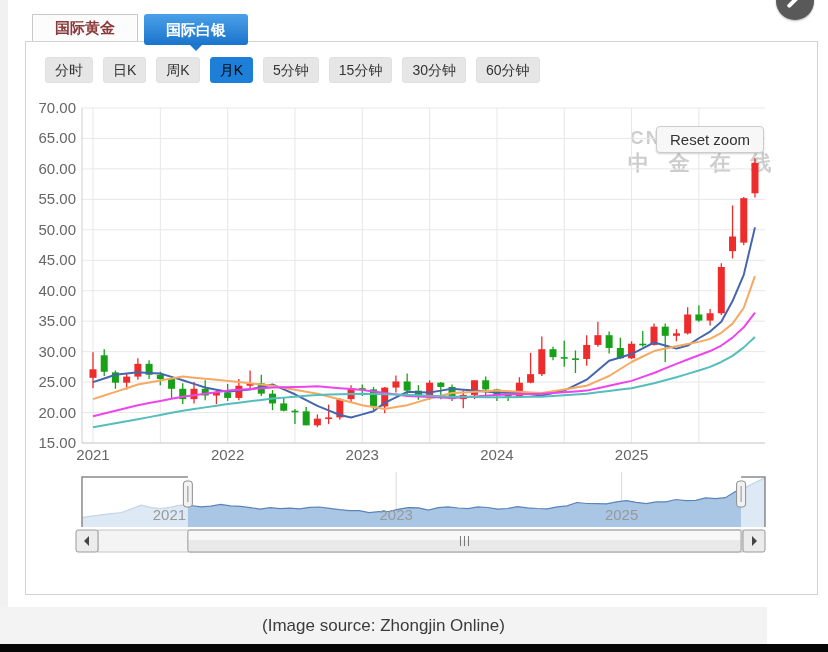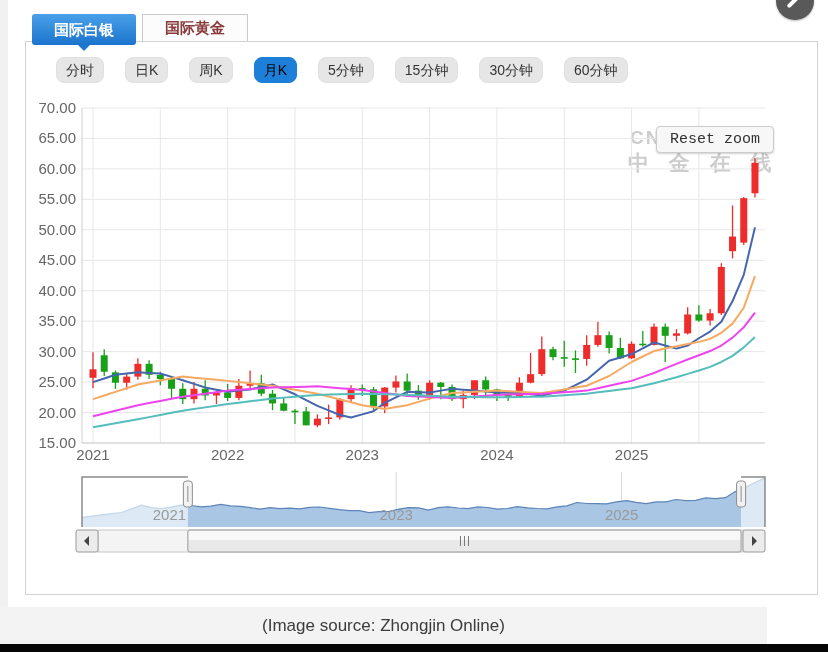--- a/index.html
+++ b/index.html
@@ -18,53 +18,53 @@
        font-size:15px;font-weight:bold;cursor:pointer;position:relative;margin-bottom:6px;}
   .tab.active{height:31px;line-height:31px;margin-bottom:2px;border:none;border-radius:3px;
        background:linear-gradient(#4aa0e8,#1b74cc);color:#fff;}
   .tab.active::after{content:"";position:absolute;left:50%;margin-left:-6px;bottom:-6px;
        border-left:6px solid transparent;border-right:6px solid transparent;border-top:6px solid #1e78cf;}
   
   .panel{position:absolute;left:25px;top:41px;width:793px;height:554px;background:#fff;
        border:1px solid #d2d2d2;box-sizing:border-box;z-index:1;}
   
   #period-row{position:absolute;left:45px;top:57px;display:flex;gap:10px;z-index:4;}
-  .pbtn{padding:3px 9px;background:#e6e6e6;border-radius:8px;color:#333;font-size:14px;
-       line-height:18px;cursor:pointer;border:1px solid #e0e0e0;margin-left:11px;}
+  .pbtn{padding:3px 9px;background:#e6e6e6;border-radius:3px;color:#333;font-size:14px;
+       line-height:18px;cursor:pointer;border:1px solid #e0e0e0;}
   .pbtn.active{background:#1d7fd8;border-color:#1d7fd8;color:#000000;}
   
   #chart-svg{position:absolute;left:0;top:0;z-index:2;}
   
   .wm1{position:absolute;left:630px;top:127px;font-size:19px;font-weight:bold;color:#cdcdcd;
        letter-spacing:2px;z-index:2;}
   .wm2{position:absolute;left:628px;top:149px;font-size:21px;font-weight:bold;color:#cdcdcd;
        letter-spacing:7px;z-index:2;white-space:nowrap;}
   
   #reset-zoom{position:absolute;left:656px;top:126px;z-index:3;background:#f7f7f7;
        border:1px solid #cccccc;border-radius:4px;padding:4px 13px;font-size:15px;color:#333;
-       box-shadow:0 1px 2px rgba(0,0,0,.18);cursor:pointer;font-family:Liberation Mono, monospace;}
+       box-shadow:0 1px 2px rgba(0,0,0,.18);cursor:pointer;font-family:Liberation Sans, sans-serif;}
   
   .caption-strip{position:absolute;left:0;top:607px;width:767px;height:37px;background:#f3f3f3;
        display:flex;align-items:center;justify-content:center;}
   .caption-strip span{font-size:17px;color:#3c3c3c;}
   .bottom-bar{position:absolute;left:0;top:644px;width:828px;height:8px;background:#060606;}
 </style>
 </head>
 <body>
 
 <div id="stage">
   <div class="left-strip"></div>
 
   <div class="fab">
     <span class="slash"></span>
   </div>
 
   <div id="tabs-row">
+      <div class="tab">国际黄金</div>
       <div class="tab active">国际白银</div>
-      <div class="tab">国际黄金</div>
     </div>
 
   <div class="panel"></div>
 
   <div id="period-row">
       <div class="pbtn">分时</div>
       <div class="pbtn">日K</div>
       <div class="pbtn">周K</div>
       <div class="pbtn active">月K</div>
       <div class="pbtn">5分钟</div>

